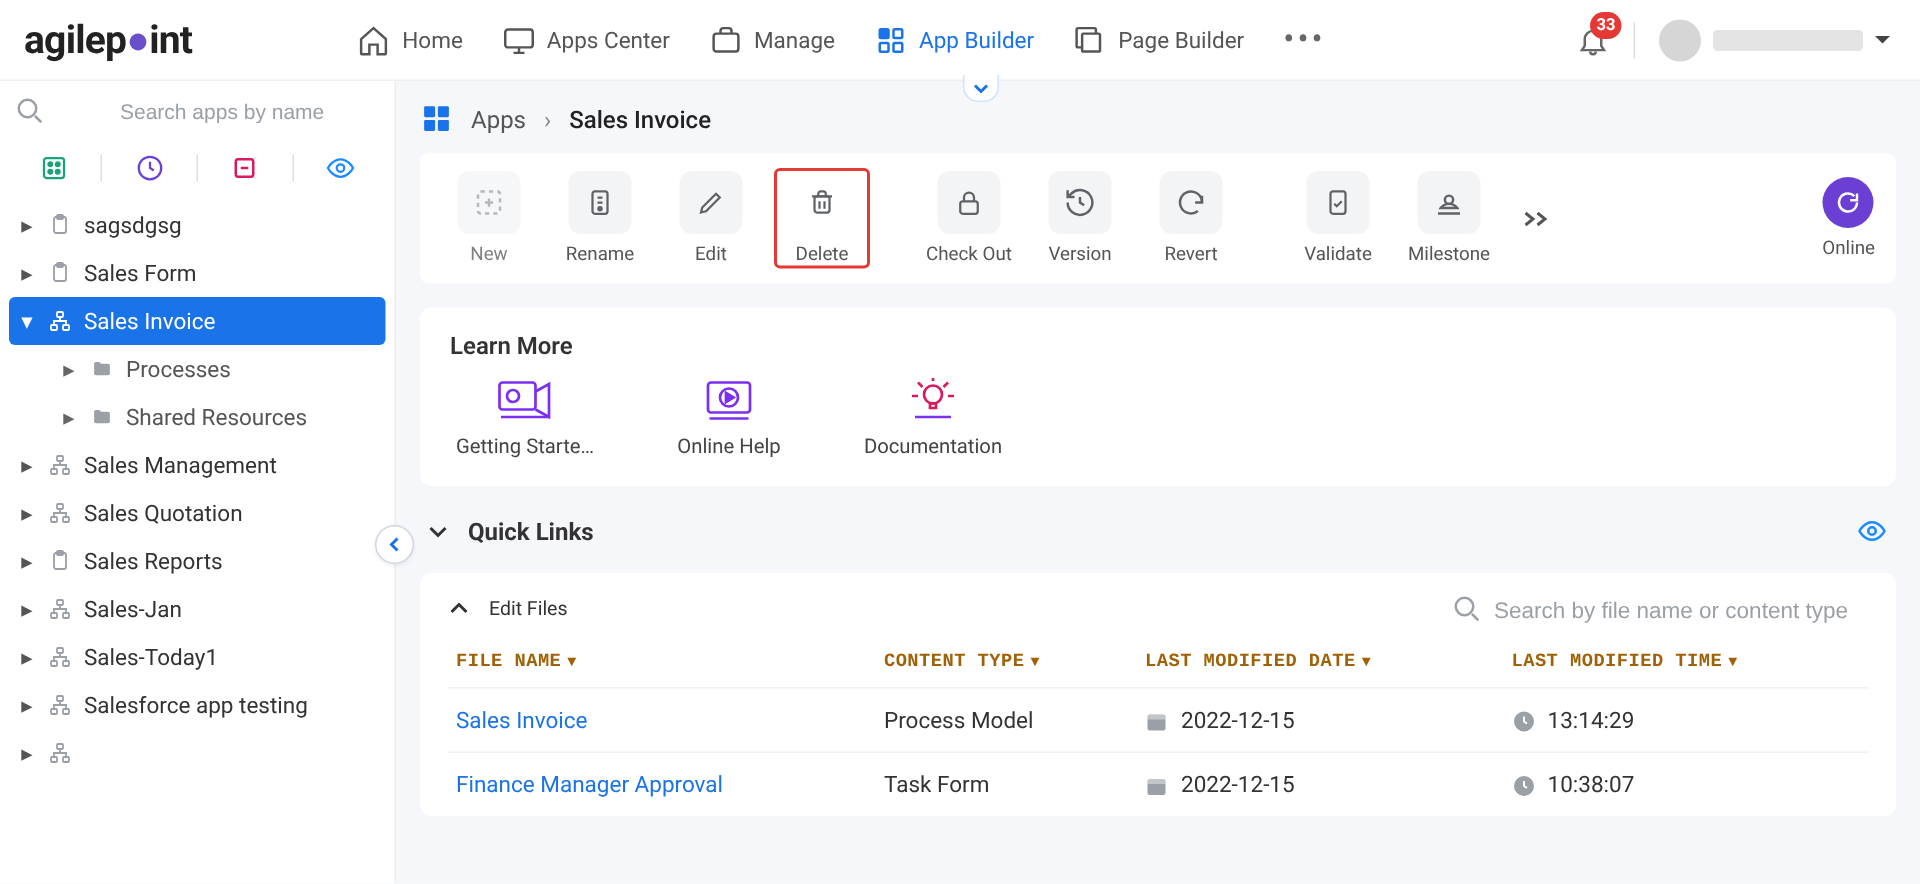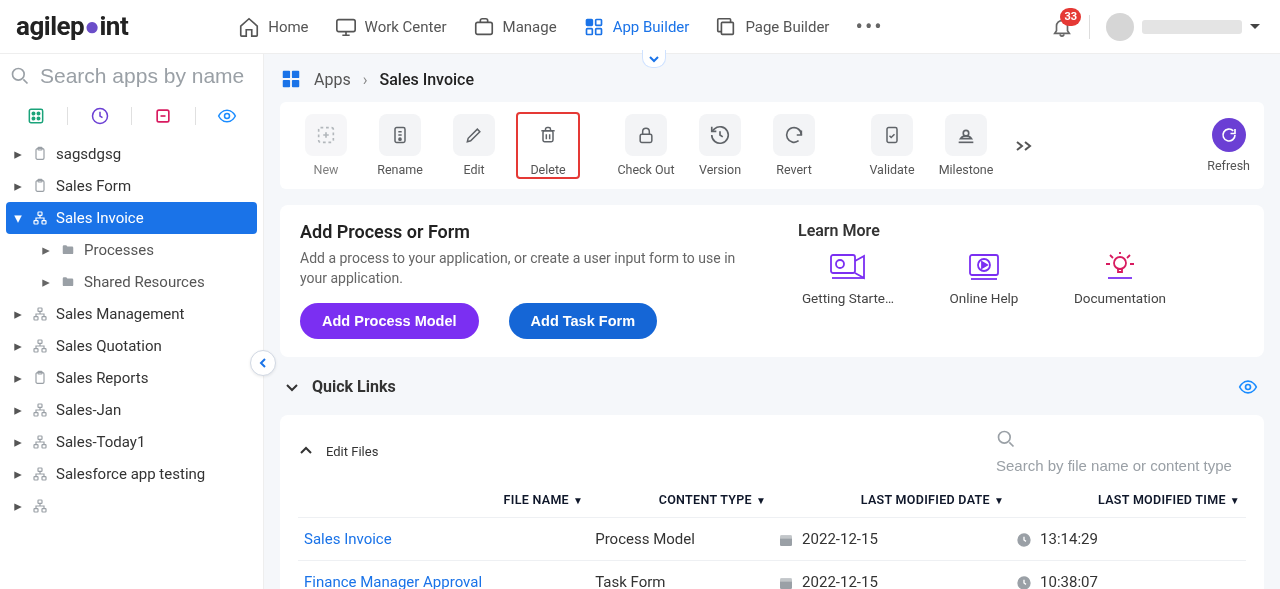--- a/index.html
+++ b/index.html
@@ -23,21 +23,21 @@
   .avatar-circle { width:28px; height:28px; border-radius:50%; background:#d6d6d6; }
   .user-name-blur { width:100px; height:14px; background:#e4e4e4; border-radius:3px; }
   .caret-down { border:5px solid transparent; border-top-color:#444; margin-top:4px; }
   .pulldown-tab { position:absolute; top:50px; left:642px; width:24px; height:18px; border:1px solid #cfe2ff; border-top:none; border-radius:0 0 10px 10px; background:#fff; display:flex; align-items:center; justify-content:center; color:#1a73e8; font-size:12px; font-weight:700; }
 
   
   .main { display:flex; height: calc(589px - 54px); }
   .sidebar { width: 264px; border-right:1px solid #eee; display:flex; flex-direction:column; position:relative; }
   .search-row { display:flex; align-items:center; gap:10px; padding: 10px 14px 10px 10px; }
   .search-row .sicon { color:#9aa0a6; }
-  .search-row input { border:none; outline:none; font-size:21px; color:#333; width:100%; }
+  .search-row input { border:none; outline:none; font-size:14px; color:#333; width:100%;margin-left:40px; }
   .search-row input::placeholder { color:#9aa0a6; }
   .filter-row { display:flex; align-items:center; justify-content:space-around; padding: 4px 10px 8px; }
   .filter-row .fbtn { width:40px; height:28px; display:flex; align-items:center; justify-content:center; cursor:pointer; }
   .fsep { width:1px; height:18px; background:#e0e0e0; }
 
   .tree { overflow:auto; flex:1; padding-bottom:8px; }
   .tree-item { display:flex; align-items:center; gap:8px; padding: 7px 10px 7px 12px; font-size:15px; color:#333; cursor:pointer; }
   .tree-item .exp { width:12px; display:inline-flex; justify-content:center; color:#555; }
   .tree-item .itype { color:#9aa0a6; display:inline-flex; }
   .tree-item.selected { background:#1a73e8; color:#fff; border-radius:4px; margin: 0 6px; padding-left:6px; }
@@ -84,26 +84,26 @@
   .learn-item .li-ico { width:42px; height:30px; display:flex; align-items:center; justify-content:center; color:#7b2ff2; }
 
   .ql-row { display:flex; align-items:center; gap:12px; margin: 0 4px 18px; }
   .ql-row .chev { cursor:pointer; color:#333; }
   .ql-row h4 { font-size:16px; font-weight:700; }
   .ql-row .eye-r { margin-left:auto; color:#1a8cff; cursor:pointer; }
 
   .files-card { background:#fff; border-radius:8px; padding: 14px 18px 0; }
   .files-head { display:flex; align-items:center; gap:12px; margin-bottom:10px; }
   .files-head h4 { font-size:13px; font-weight:400; }
-  .files-head .srch { margin-left:auto; display:flex; align-items:flex-start; gap:8px; color:#9aa0a6;flex-direction:column; }
+  .files-head .srch { margin-left:auto; display:flex; align-items:flex-end; gap:8px; color:#9aa0a6; }
   .files-head .srch input { border:none; outline:none; font-size:15px; width:250px; }
   .files-head .srch input::placeholder { color:#9aa0a6; }
 
   table.ftable { width:100%; border-collapse:collapse; }
-  .ftable th { text-align:right; font-size:12.5px; letter-spacing:.3px; color:#0f172a; padding:8px 6px 10px; font-weight:600; }
+  .ftable th { text-align:left; font-size:12.5px; letter-spacing:.3px; color:#a16207; padding:8px 6px 10px; font-weight:600;font-family:Liberation Mono, monospace; }
   .ftable th .sort { font-size:10px; margin-left:4px; }
   .ftable td { padding:12px 6px; font-size:15px; color:#333; border-top:1px solid #eef0f3; vertical-align:middle;}
   .ftable td.link a { color:#1a73e8; text-decoration:none; cursor:pointer;}
   .cell-ico { color:#9aa0a6; margin-right:8px; display:inline-flex; vertical-align:middle;}
 </style>
 </head>
 <body>
 
 <div class="topbar">
   <div class="logo">
@@ -118,21 +118,21 @@
         </span>
       <span>Home</span>
     </div>
     <div class="topnav-item">
       <span class="ico">
           <svg width="24" height="22" viewBox="0 0 24 24" fill="none" stroke="#555" stroke-width="1.8">
             <rect x="2" y="4" width="20" height="13" rx="2"></rect>
             <path d="M8 21h8M12 17v4"></path>
           </svg>
         </span>
-      <span>Work Center</span>
+      <span>Apps Center</span>
     </div>
     <div class="topnav-item">
       <span class="ico">
           <svg width="22" height="22" viewBox="0 0 24 24" fill="none" stroke="#555" stroke-width="1.8">
             <rect x="3" y="7" width="18" height="13" rx="2"></rect>
             <path d="M8 7V5a2 2 0 0 1 2-2h4a2 2 0 0 1 2 2v2"></path>
           </svg>
         </span>
       <span>Manage</span>
     </div>
@@ -473,33 +473,25 @@
           </svg>
         </div>
       <div class="spacer"></div>
       <div class="refresh">
         <div class="rc">
             <svg width="18" height="18" viewBox="0 0 24 24" fill="none" stroke="#fff" stroke-width="2.2">
               <path d="M20 12a8 8 0 1 1-2.3-5.6"></path>
               <path d="M20 4v6h-6"></path>
             </svg>
           </div>
-        <span class="lbl">Refresh</span>
+        <span class="lbl">Online</span>
       </div>
     </div>
 
     <div class="add-card">
-      <div class="add-left">
-        <h3>Add Process or Form</h3>
-        <p>Add a process to your application, or create a user input form to use in your application.</p>
-        <div class="btnrow">
-          <button class="btn purple">Add Process Model</button>
-          <button class="btn blue">Add Task Form</button>
-        </div>
-      </div>
       <div class="learn">
         <h4>Learn More</h4>
         <div class="learn-grid">
           <div class="learn-item">
               <div class="li-ico">
                 <svg width="40" height="30" viewBox="0 0 40 30" fill="none" stroke="#7b2ff2" stroke-width="1.8">
                   <rect x="3" y="3" width="24" height="18" rx="2"></rect>
                   <path d="M27 9l9-5v22l-9-5"></path>
                   <circle cx="12" cy="12" r="4"></circle>
                   <path d="M4 26h32"></path>

